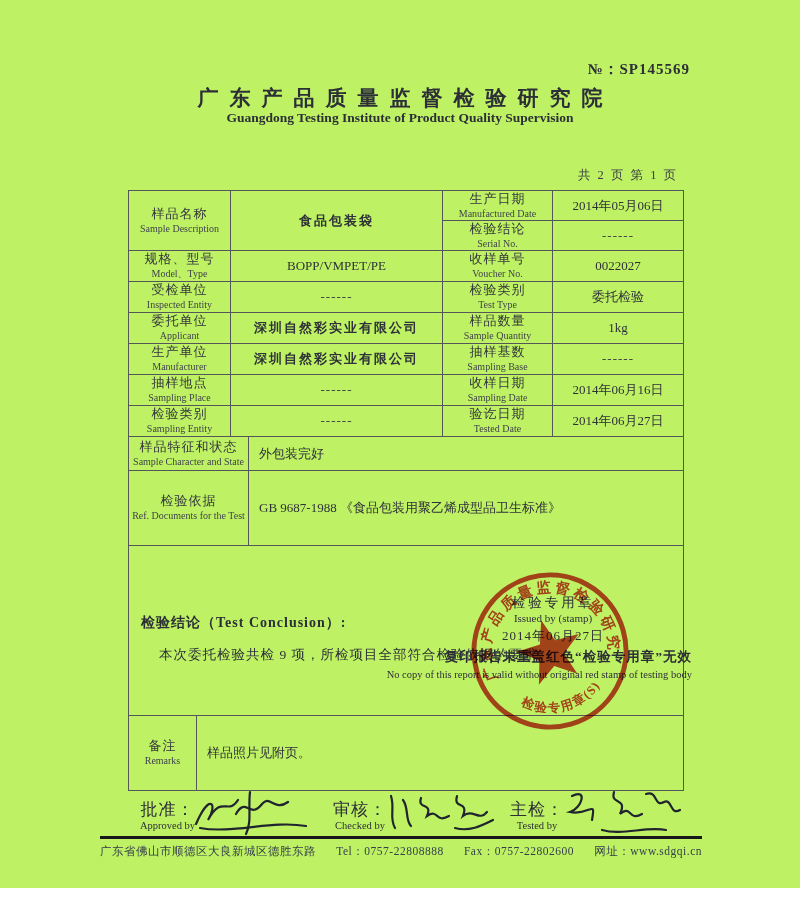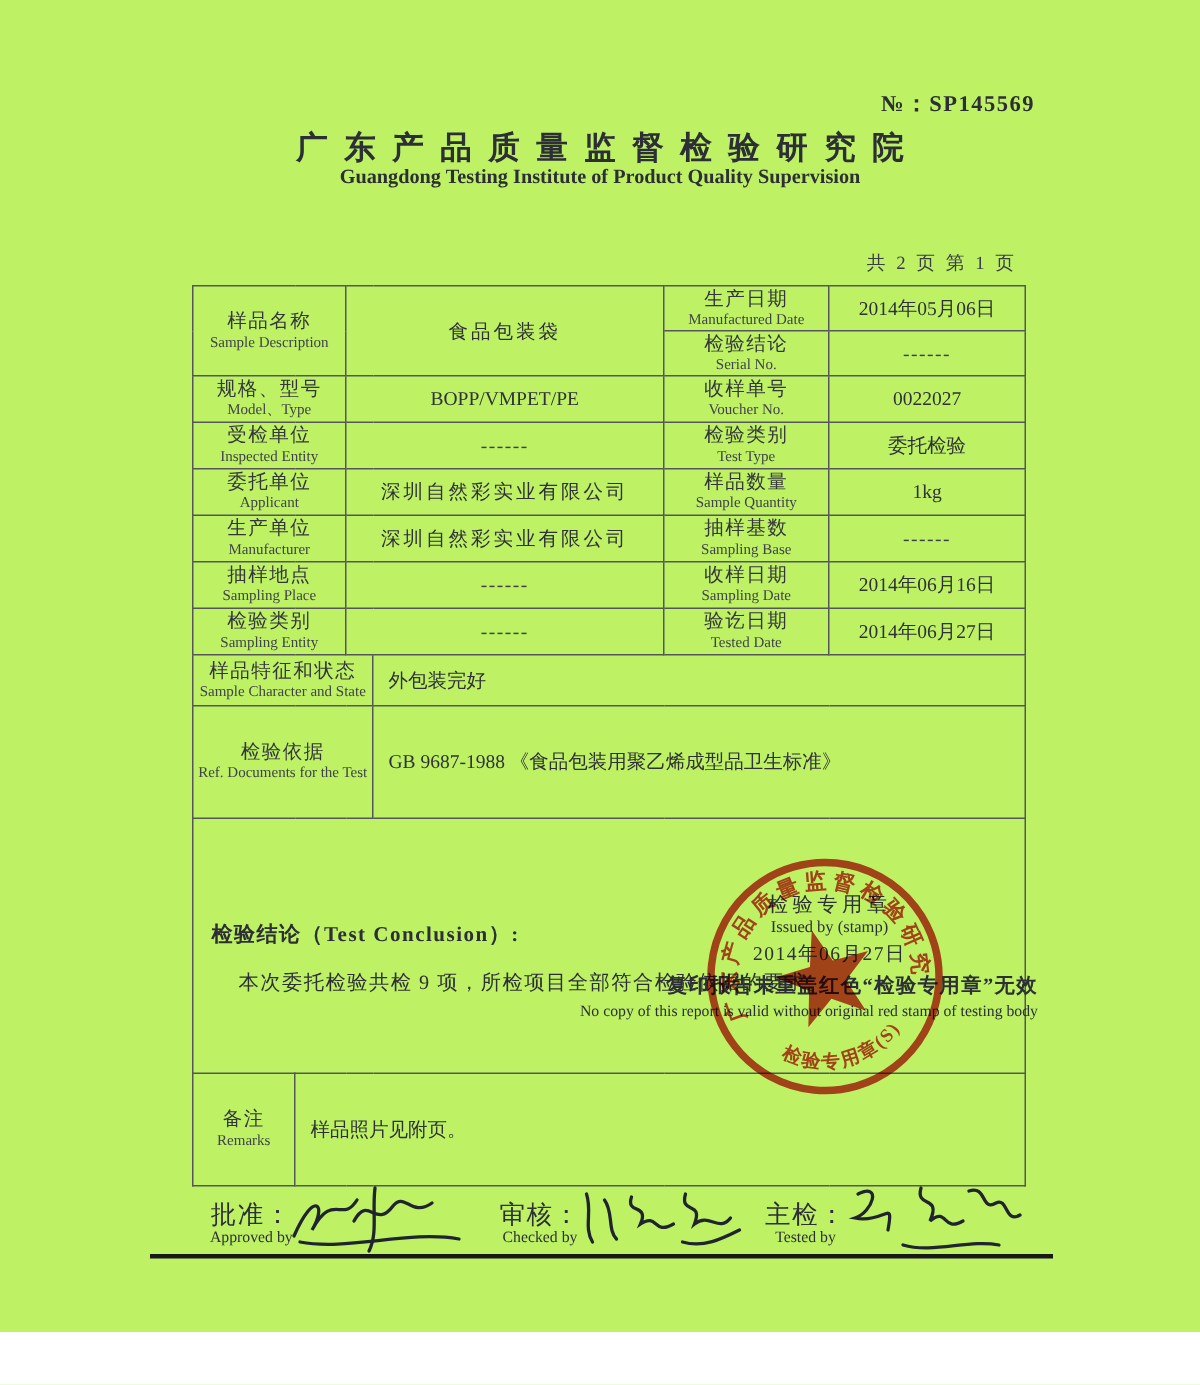--- a/index.html
+++ b/index.html
@@ -17,21 +17,21 @@
   .title-cn{font-size:26px;letter-spacing:13px;}
   .title-en{font-size:19px;letter-spacing:0;}
   .page-info{position:absolute;top:167px;right:122px;font-size:12.5px;letter-spacing:2px;color:#3a3d44;}
   
   table.info{position:absolute;top:190px;left:128px;width:555px;border-collapse:collapse;table-layout:fixed;}
   table.info td{border:1px solid #54565a;padding:0;vertical-align:middle;overflow:hidden;}
   .lbl{text-align:center;line-height:1.15;}
   .lbl .cn{font-size:13px;letter-spacing:1px;color:#33363c;}
   .lbl .en{font-size:10px;color:#40434b;margin-top:1px;}
   .val{text-align:center;font-size:13px;color:#2e3137;}
-  .val.bold{font-weight:normal;letter-spacing:2px;}
+  .val.bold{font-weight:bold;letter-spacing:2px;}
   .val.left{text-align:left;padding-left:10px;}
   .dash{letter-spacing:1px;color:#3c3f46;}
   
   .concl-cell{vertical-align:top;}
   .concl-head{margin:16px 0 0 12px;font-size:14px;font-weight:bold;letter-spacing:1px;}
   .concl-body{margin:14px 0 0 30px;font-size:13.5px;letter-spacing:1px;}
   
   .stamp-block{position:absolute;left:453px;top:595px;width:200px;text-align:center;z-index:2;line-height:1.25;}
   .stamp-block .cn{font-size:13.5px;letter-spacing:3px;}
   .stamp-block .en{font-size:11px;}
@@ -260,14 +260,20 @@
           <path d="M10,10 C26,2 20,22 8,26 C28,30 34,12 30,34"></path>
           <path d="M52,6 C48,20 66,10 58,28 C70,18 66,36 80,28"></path>
           <path d="M84,8 C96,4 92,22 102,16 C110,12 108,30 118,24"></path>
           <path d="M40,44 C60,50 84,40 104,44"></path>
         </g>
       </svg>
     </div>
   </div>
 
   <div class="footer-rule"></div>
+  <div class="footer-text">
+    <span>广东省佛山市顺德区大良新城区德胜东路</span>
+    <span>Tel：0757-22808888</span>
+    <span>Fax：0757-22802600</span>
+    <span>网址：www.sdgqi.cn</span>
+  </div>
 
 </div>
 
 </body></html>

